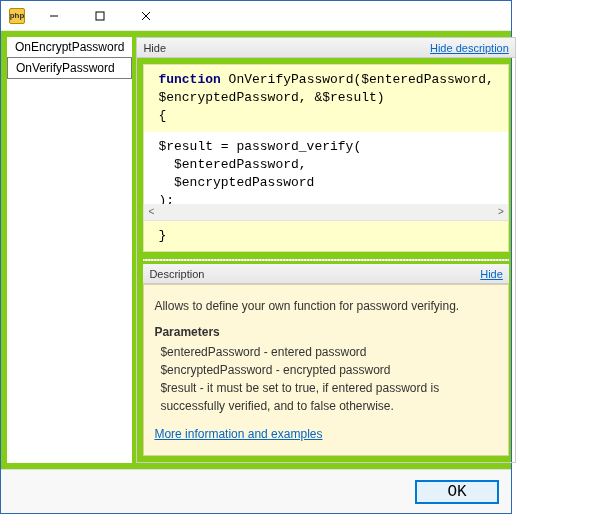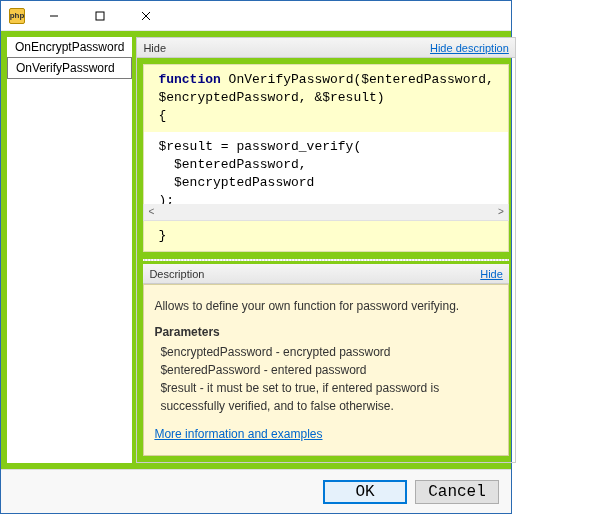--- a/index.html
+++ b/index.html
@@ -269,26 +269,25 @@
       </div>
 
       <div class="desc-panel">
         <div class="panel-header">
           <span>Description</span>
           <span class="link">Hide</span>
         </div>
         <div class="desc-body">
           <p>Allows to define your own function for password verifying.</p>
           <div class="heading">Parameters</div>
+          <div class="param">$enteredPassword - entered password</div>
           <div class="param">$encryptedPassword - encrypted password</div>
-          <div class="param">$enteredPassword - entered password</div>
           <div class="param">$result - it must be set to true, if entered password is successfully verified, and to false otherwise.</div>
           <p style="margin-top:10px;margin-bottom:0"><a href="#">More information and examples</a></p>
         </div>
       </div>
     </div>
   </div>
 
   <div class="footer">
     <div class="btn primary">OK</div>
-    <div class="btn">Cancel</div>
   </div>
 </div>
 
 </body></html>

